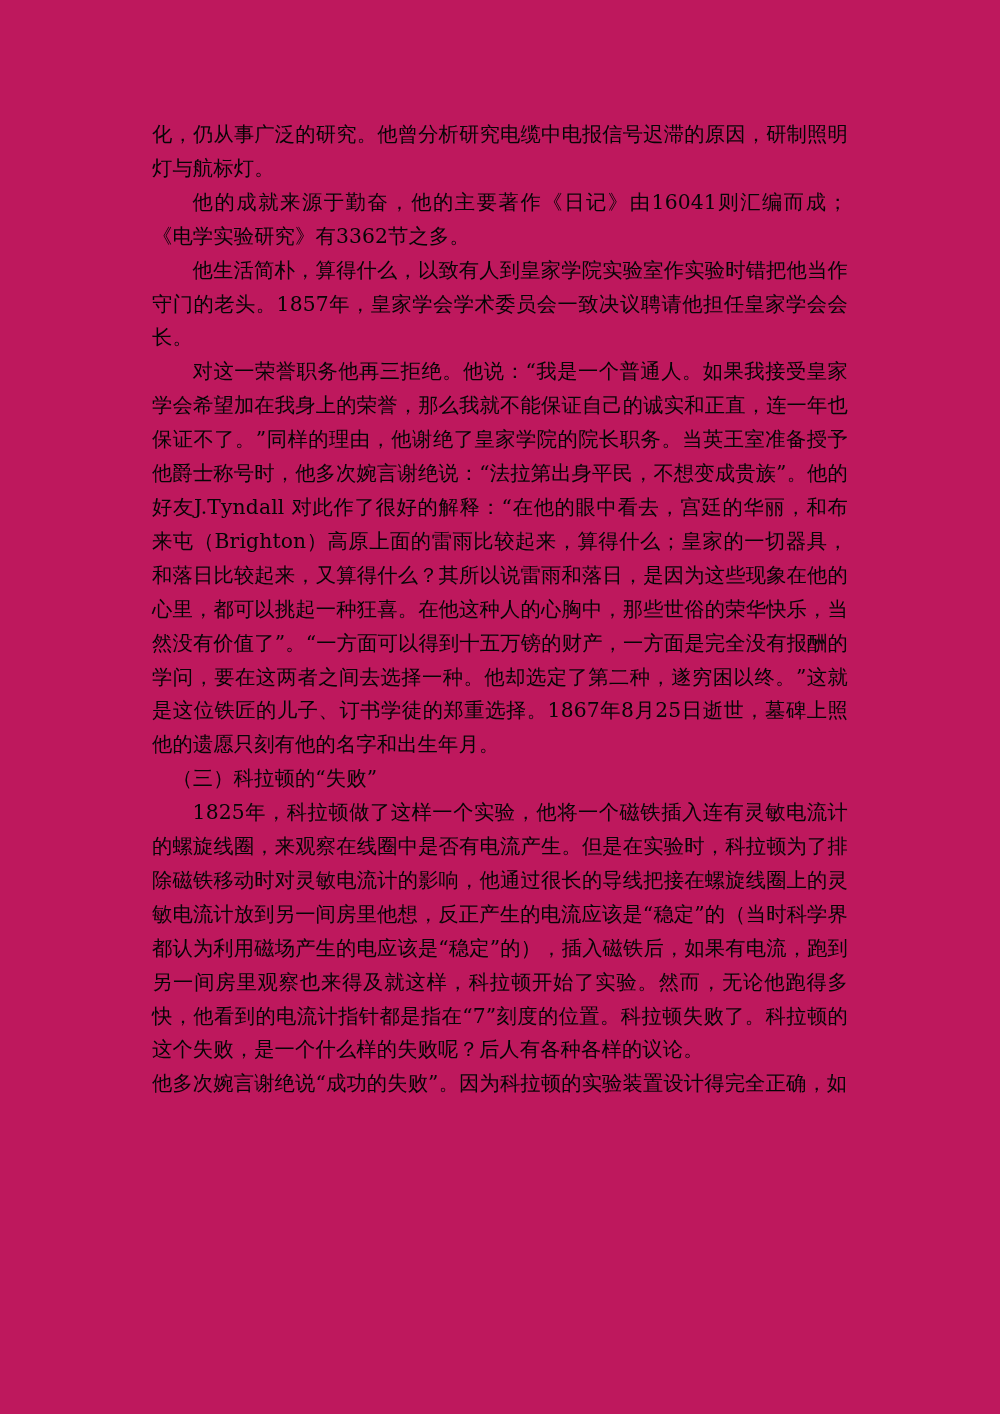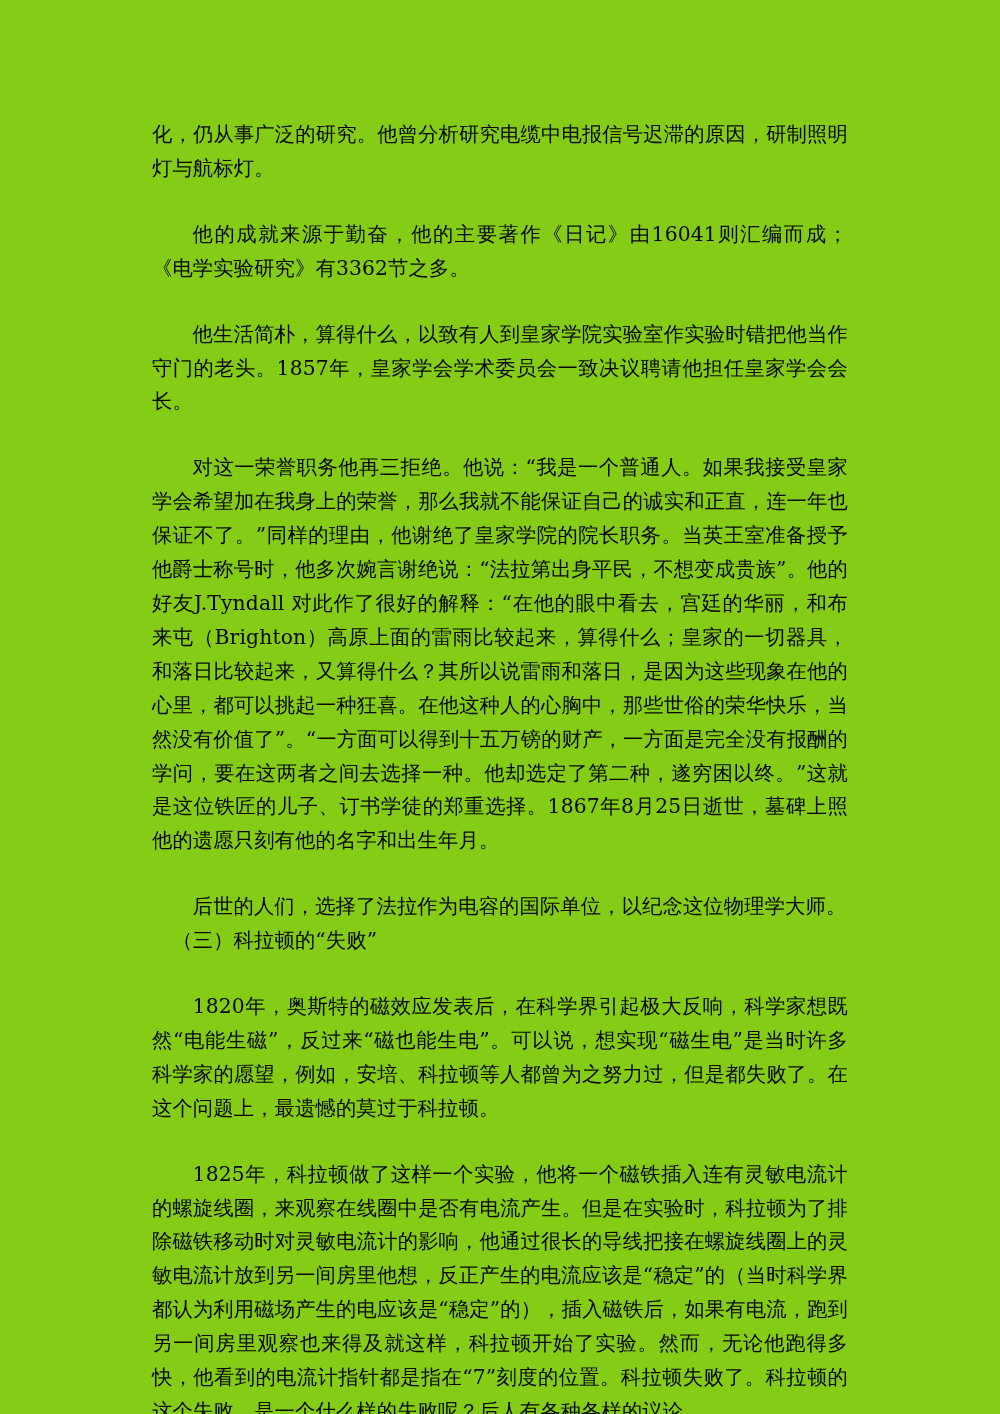--- a/index.html
+++ b/index.html
@@ -11,21 +11,21 @@
     width: 1000px;
     height: 1414px;
     font-family: "DejaVu Serif", "Liberation Serif", serif;
     color: #000000;
     -webkit-font-smoothing: antialiased;
   }
   #page {
     position: relative;
     width: 1000px;
     height: 1414px;
-    background: #84cc16;
+    background: #be185d;
     overflow: hidden;
   }
   #text-column {
     position: absolute;
     left: 152px;
     top: 118px;
     width: 696px;
   }
   .para {
     margin: 0;
@@ -34,21 +34,20 @@
     text-align: justify;
     text-justify: inter-ideograph;
     text-align-last: left;
     letter-spacing: 0.15px;
     color: #050505;
     white-space: pre-wrap;
     word-break: break-all;
   }
   .indent-2 {
     text-indent: 2em;
-    margin-top: 32px;
   }
   .indent-1 {
     text-indent: 1em;
   }
   .indent-0 {
     text-indent: 0;
   }
   
 </style>
 </head>
@@ -58,24 +57,22 @@
   <div id="text-column">
 
     <p class="para indent-0">化，仍从事广泛的研究。他曾分析研究电缆中电报信号迟滞的原因，研制照明灯与航标灯。</p>
 
     <p class="para indent-2">他的成就来源于勤奋，他的主要著作《日记》由16041则汇编而成；《电学实验研究》有3362节之多。</p>
 
     <p class="para indent-2">他生活简朴，算得什么，以致有人到皇家学院实验室作实验时错把他当作守门的老头。1857年，皇家学会学术委员会一致决议聘请他担任皇家学会会长。</p>
 
     <p class="para indent-2">对这一荣誉职务他再三拒绝。他说：“我是一个普通人。如果我接受皇家学会希望加在我身上的荣誉，那么我就不能保证自己的诚实和正直，连一年也保证不了。”同样的理由，他谢绝了皇家学院的院长职务。当英王室准备授予他爵士称号时，他多次婉言谢绝说：“法拉第出身平民，不想变成贵族”。他的好友J.Tyndall 对此作了很好的解释：“在他的眼中看去，宫廷的华丽，和布来屯（Brighton）高原上面的雷雨比较起来，算得什么；皇家的一切器具，和落日比较起来，又算得什么？其所以说雷雨和落日，是因为这些现象在他的心里，都可以挑起一种狂喜。在他这种人的心胸中，那些世俗的荣华快乐，当然没有价值了”。“一方面可以得到十五万镑的财产，一方面是完全没有报酬的学问，要在这两者之间去选择一种。他却选定了第二种，遂穷困以终。”这就是这位铁匠的儿子、订书学徒的郑重选择。1867年8月25日逝世，墓碑上照他的遗愿只刻有他的名字和出生年月。</p>
 
-    <p class="para indent-2">后世的人们，选择了法拉作为电容的国际单位，以纪念这位物理学大师。</p>
 
     <p class="para indent-1">（三）科拉顿的“失败”</p>
 
-    <p class="para indent-2">1820年，奥斯特的磁效应发表后，在科学界引起极大反响，科学家想既然“电能生磁”，反过来“磁也能生电”。可以说，想实现“磁生电”是当时许多科学家的愿望，例如，安培、科拉顿等人都曾为之努力过，但是都失败了。在这个问题上，最遗憾的莫过于科拉顿。</p>
 
     <p class="para indent-2">1825年，科拉顿做了这样一个实验，他将一个磁铁插入连有灵敏电流计的螺旋线圈，来观察在线圈中是否有电流产生。但是在实验时，科拉顿为了排除磁铁移动时对灵敏电流计的影响，他通过很长的导线把接在螺旋线圈上的灵敏电流计放到另一间房里他想，反正产生的电流应该是“稳定”的（当时科学界都认为利用磁场产生的电应该是“稳定”的），插入磁铁后，如果有电流，跑到另一间房里观察也来得及就这样，科拉顿开始了实验。然而，无论他跑得多快，他看到的电流计指针都是指在“7”刻度的位置。科拉顿失败了。科拉顿的这个失败，是一个什么样的失败呢？后人有各种各样的议论。</p>
 
     <p class="para indent-0">他多次婉言谢绝说“成功的失败”。因为科拉顿的实验装置设计得完全正确，如</p>
 
   </div>
 </div>
 
 </body></html>

